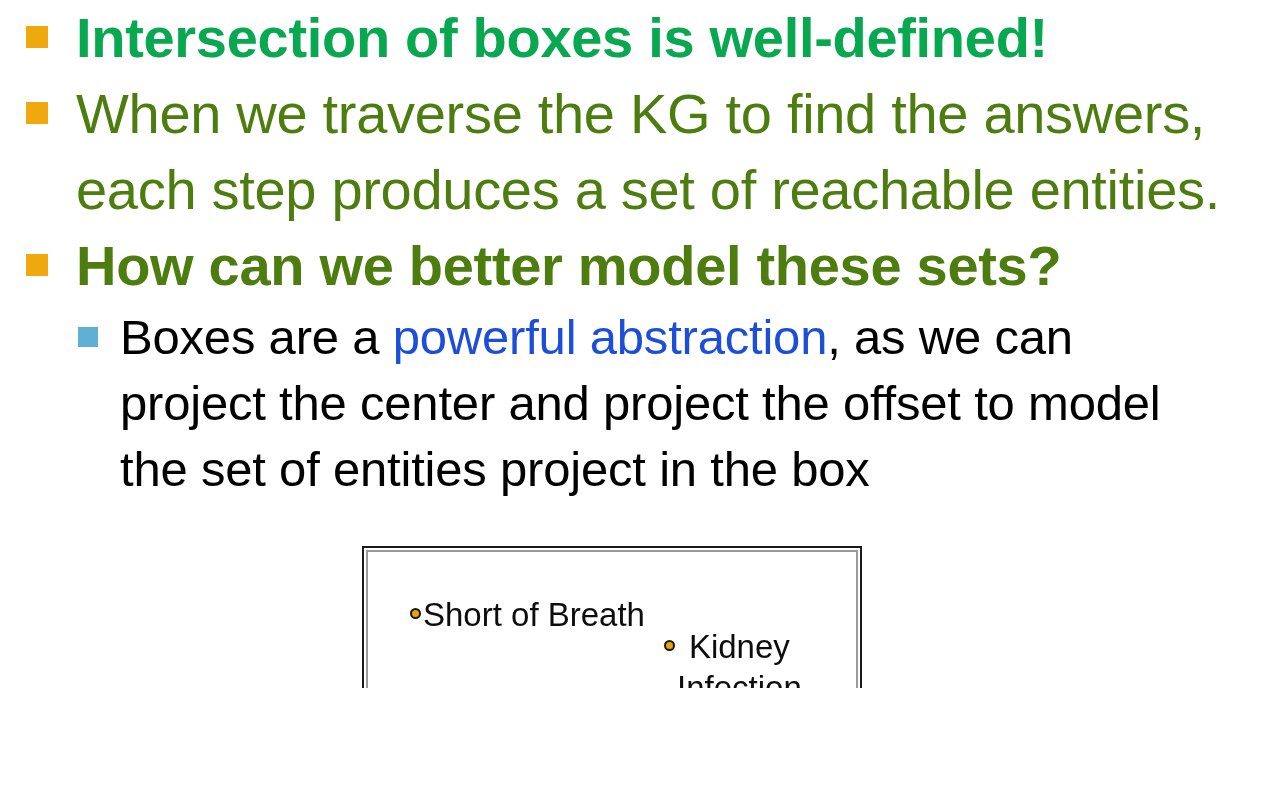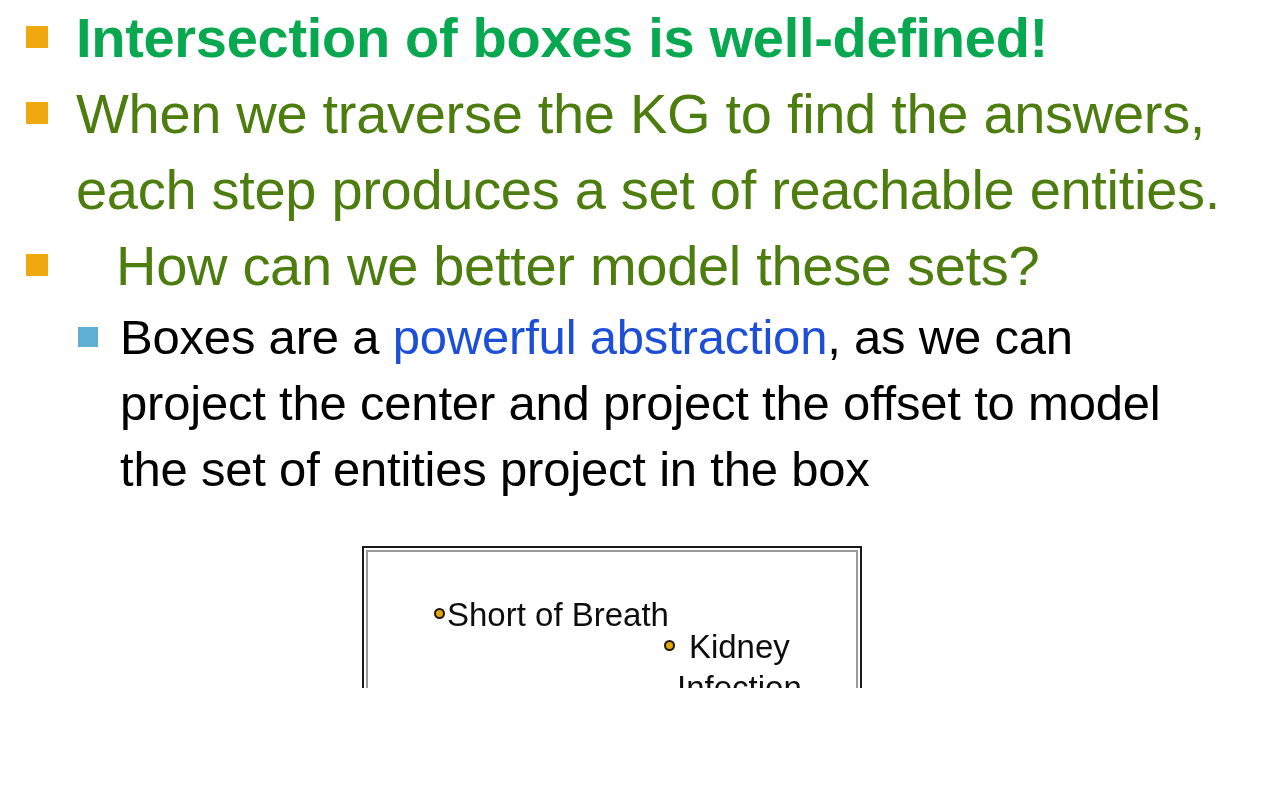--- a/index.html
+++ b/index.html
@@ -77,21 +77,21 @@
     white-space: nowrap;
   }
   .text-l2 {
     font-size: 49px;
     line-height: 66px;
     color: #000000;
     font-stretch: condensed;
     letter-spacing: -0.2px;
     white-space: nowrap;
   }
-  .bold { font-weight: normal; margin-left: 40px; }
+  .bold { font-weight: bold; }
   .green-bright { color: #07A84F; font-weight: bold; }
   .green-dark { color: #1d4ed8; font-weight: normal; }
 
   
   #box-figure {
     position: absolute;
     left: 362px;
     top: 546px;
     width: 500px;
     height: 241px;
@@ -126,21 +126,21 @@
     height: 11px;
     border-radius: 50%;
     background: #E0A70E;
     border: 2.5px solid #1d1503;
     box-sizing: border-box;
     margin-top: 14px;
     margin-right: 2px;
   }
   .entity-label { display: block; }
 
-  #ent-sob   { left: 66px;  top: 42px; }
+  #ent-sob   { left: 42px;  top: 42px; }
   #ent-ki    { left: 296px; top: 74px; text-align: center; }
   #ent-head  { left: 142px; top: 158px; font-weight: bold; }
 
   #ent-ki .entity-label { text-indent: 0; }
 </style>
 </head>
 <body>
 
 <div id="slide">
 

